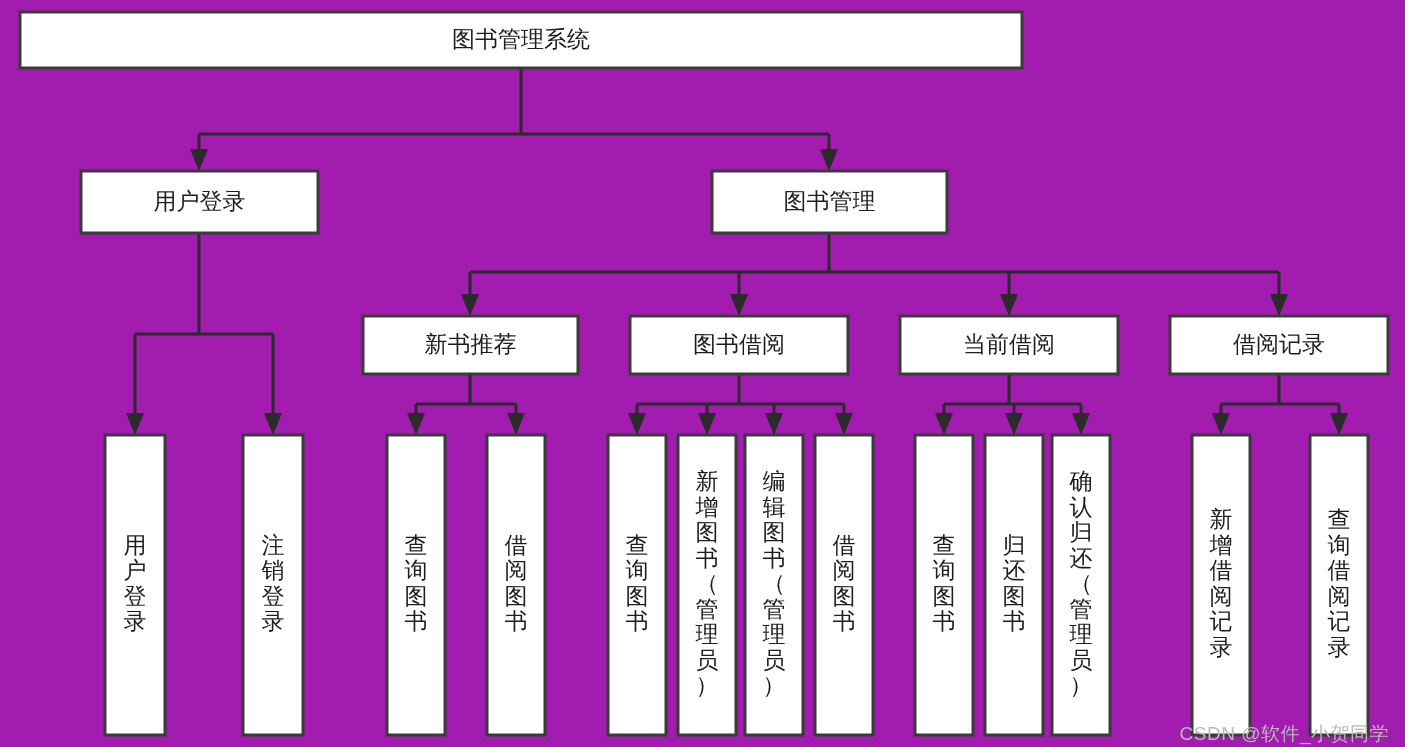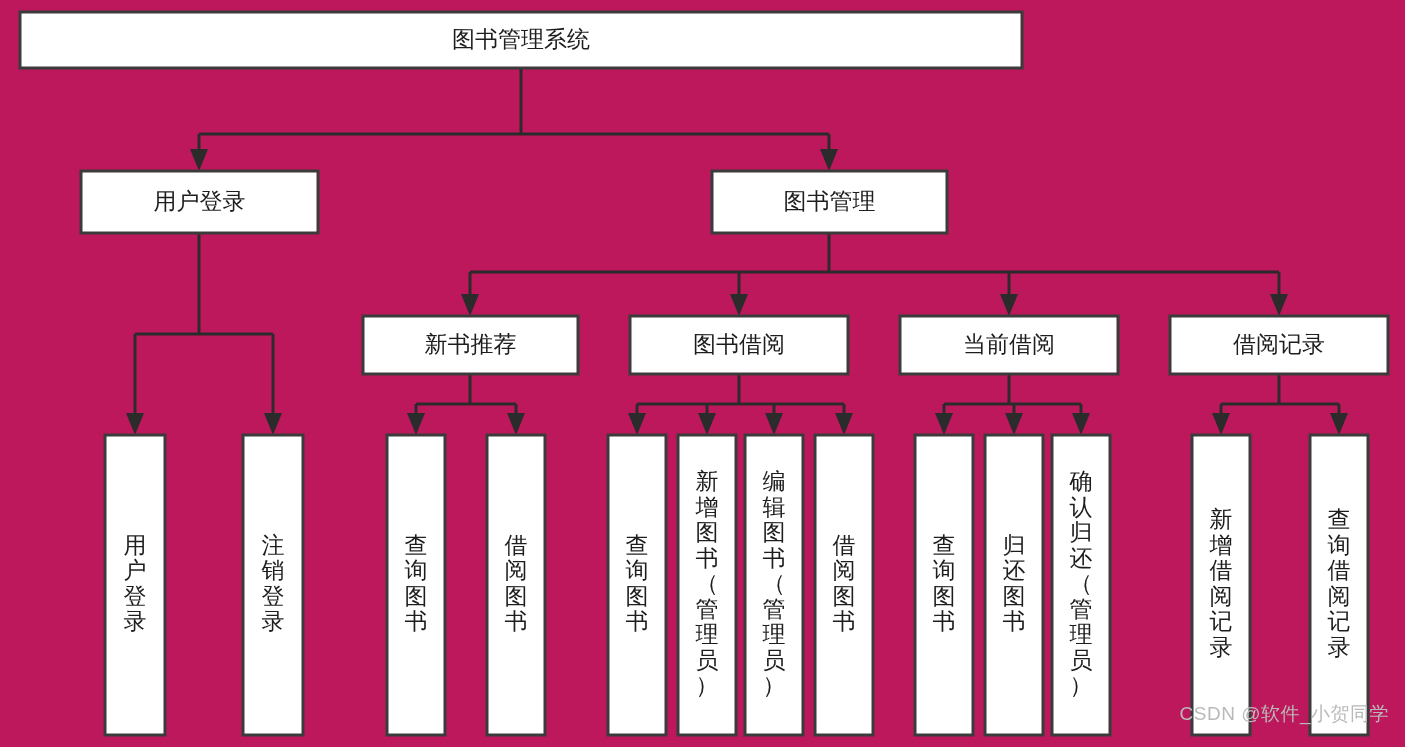--- a/index.html
+++ b/index.html
@@ -7,21 +7,21 @@
     padding: 0;
     background: #ffffff;
   }
   body {
     font-family: "Liberation Sans", "DejaVu Sans", sans-serif;
   }
   #canvas {
     position: relative;
     width: 1405px;
     height: 747px;
-    background: #be185d;
+    background: #a21caf;
     overflow: hidden;
   }
   svg.diagram {
     position: absolute;
     left: 0;
     top: 0;
     width: 1405px;
     height: 747px;
   }
   .node-box {
@@ -48,21 +48,21 @@
   }
   .node-label-v {
     font-family: "Liberation Sans", "DejaVu Sans", sans-serif;
     font-size: 23px;
     fill: #1d1d1d;
     text-anchor: middle;
   }
   .watermark {
     position: absolute;
     right: 16px;
-    bottom: 20px;
+    bottom: 0;
     font-family: "Liberation Sans", "DejaVu Sans", sans-serif;
     font-size: 19px;
     color: #b9b9b9;
     letter-spacing: 0.5px;
     white-space: nowrap;
     pointer-events: none;
     text-align: right;
   }
 </style>
 </head>

